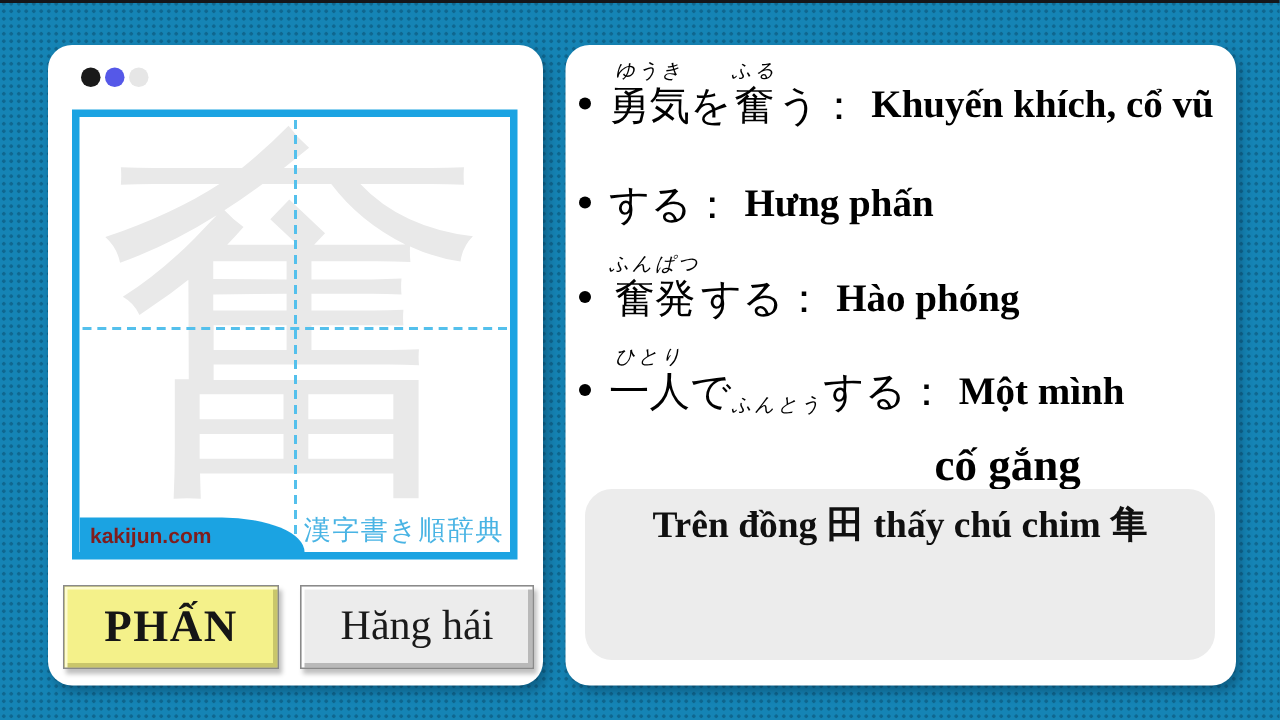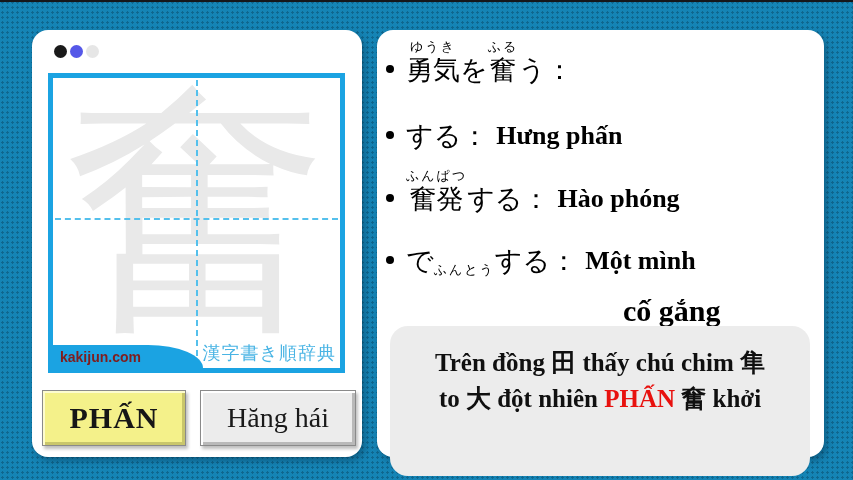--- a/index.html
+++ b/index.html
@@ -53,32 +53,32 @@
        font-size:28px;color:#1a1a1a;}
 
   
   .bullet{position:absolute;left:8px;right:6px;white-space:nowrap;}
   .b1{top:8px;} .b2{top:74px;} .b3{top:137px;} .b4{top:199px;}
   .bullet .bdot{position:absolute;left:1px;bottom:13px;width:8px;height:8px;
         border-radius:50%;background:#000;}
   .bullet .bcontent{margin-left:21px;display:inline-block;}
   .seg{display:inline-flex;flex-direction:column;align-items:center;vertical-align:bottom;}
   .rt{height:16px;font-size:13px;letter-spacing:2px;color:#000;
-      font-family:"Liberation Sans",sans-serif;}
+      font-family:"Liberation Sans",sans-serif;font-style:italic;}
   .bs{font-size:27px;line-height:1.2;color:#000;
       font-family:"Liberation Sans",sans-serif;}
   .viet{display:inline-block;vertical-align:bottom;margin-left:8px;
       font-family:"Liberation Serif",serif;font-weight:bold;font-size:26px;
       line-height:1.25;color:#000;}
   .viet-line2{position:absolute;left:246px;top:264px;
       font-family:"Liberation Serif",serif;font-weight:bold;font-size:30px;color:#000;}
 
-  .mnemonic{position:absolute;left:13px;top:296px;width:420px;height:150px;
+  .mnemonic{position:absolute;left:13px;top:296px;width:420px;height:114px;
       background:#ececec;border-radius:18px;box-sizing:border-box;
-      padding-top:19px;text-align:center;}
+      padding-top:7px;text-align:center;}
   .mline{font-family:"Liberation Serif",serif;font-weight:bold;font-size:25px;
       line-height:36px;color:#101010;}
   .mline .red{color:#e8110e;}
 </style>
 </head>
 <body>
 
 <div class="top-line"></div>
 
 <div class="card card-left">
@@ -112,21 +112,21 @@
         <span class="bs">勇気</span>
       </span><span class="seg">
         <span class="rt"></span>
         <span class="bs">を</span>
       </span><span class="seg">
         <span class="rt">ふる</span>
         <span class="bs">奮</span>
       </span><span class="seg">
         <span class="rt"></span>
         <span class="bs">う：</span>
-      </span>
+      </span><span class="viet">Khuyến khích, cổ vũ</span>
     </span>
   </div>
 
   <div class="bullet b2">
     <span class="bdot"></span>
     <span class="bcontent">
       <span class="seg">
         <span class="rt"></span>
         <span class="bs">する：</span>
       </span><span class="viet">Hưng phấn</span>
@@ -143,29 +143,31 @@
         <span class="rt"></span>
         <span class="bs">する：</span>
       </span><span class="viet">Hào phóng</span>
     </span>
   </div>
 
   <div class="bullet b4">
     <span class="bdot"></span>
     <span class="bcontent">
       <span class="seg">
+        <span class="rt">ひとり</span>
+        <span class="bs">一人</span>
+      </span><span class="seg">
         <span class="rt"></span>
         <span class="bs">で</span>
       </span><span class="seg">
         <span class="rt">ふんとう</span>
       </span><span class="seg">
         <span class="rt"></span>
         <span class="bs">する：</span>
       </span><span class="viet">Một mình</span>
     </span>
   </div>
   <div class="viet-line2">cố gắng</div>
 
   <div class="mnemonic">
     <div class="mline">Trên đồng 田 thấy chú chim 隼</div>
-    <div class="mline"><span>to 大 đột nhiên </span><span class="red">PHẤN</span><span> 奮 khởi</span></div>
   </div>
 </div>
 
 </body></html>

